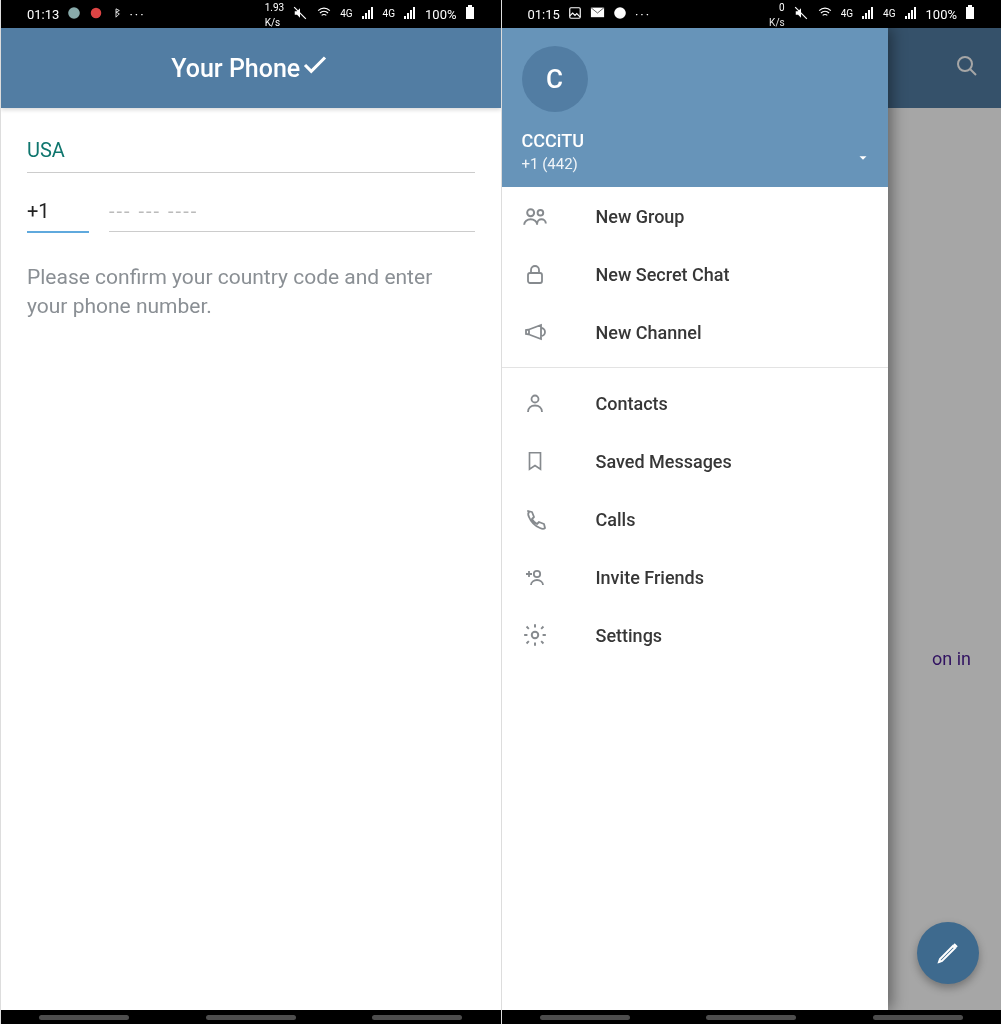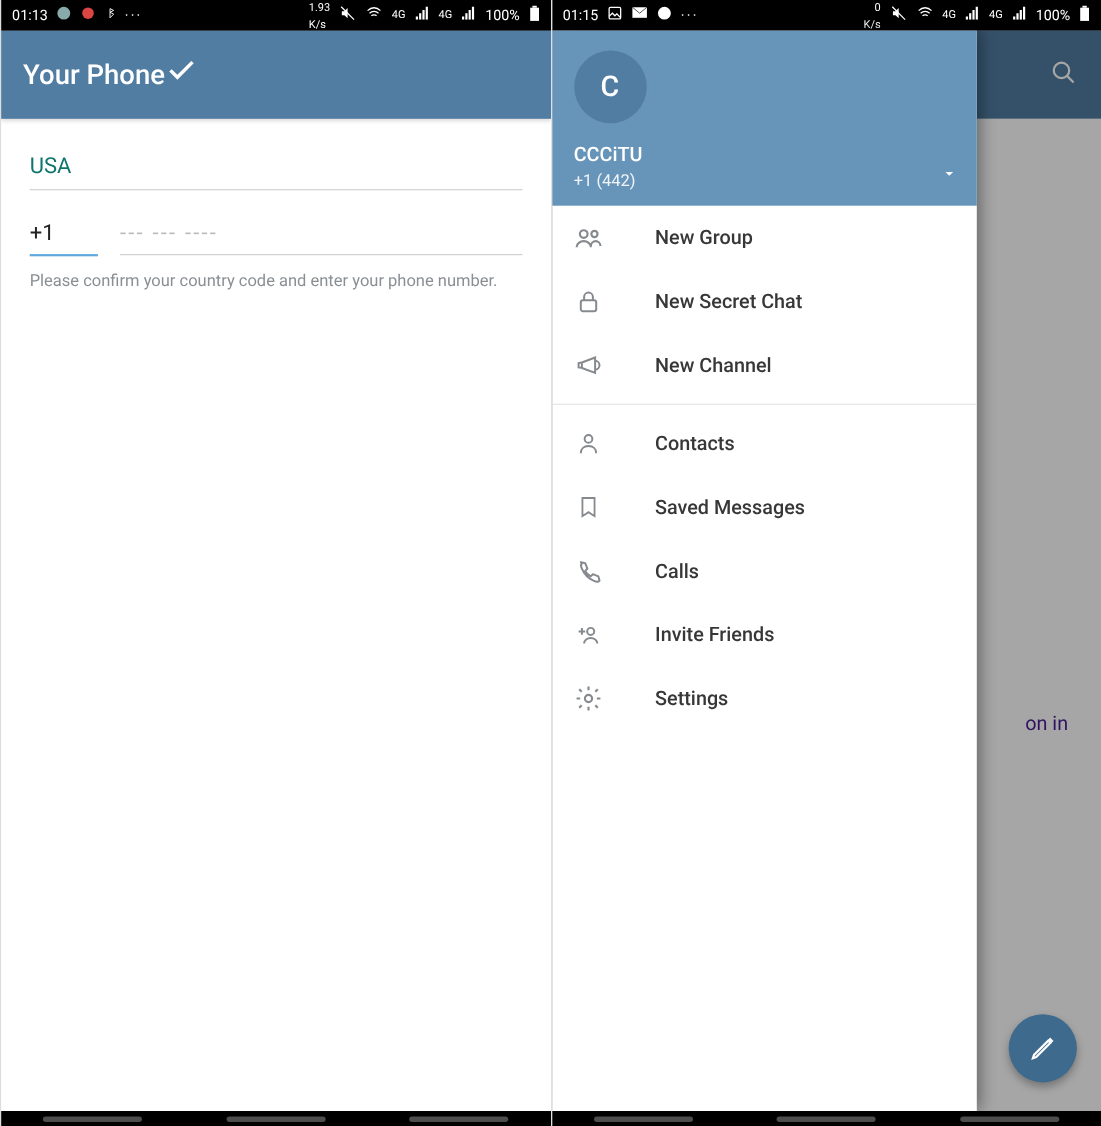--- a/index.html
+++ b/index.html
@@ -1,33 +1,33 @@
 <!DOCTYPE html>
 <html><head>
 <meta charset="utf-8">
 <style>
   * { margin: 0; padding: 0; box-sizing: border-box; font-family: -apple-system, Roboto, "Helvetica Neue", Arial, sans-serif; }
   body { width: 1001px; height: 1024px; background: #f5f5f5; display: flex; }
   .screen { width: 500.5px; height: 1024px; position: relative; background: #fff; overflow: hidden; border-left:1px solid #ddd; }
   
-  .statusbar { height: 28px; background: #000; color: #fff; display: flex; align-items: center; justify-content: space-between; padding: 0 10px; font-size: 13px; }
+  .statusbar { height: 28px; background: #000; color: #fff; display: flex; align-items: center; justify-content: space-between; padding: 0 26px; font-size: 13px; }
   .statusbar .left, .statusbar .right { display: flex; align-items: center; gap: 8px; }
   .statusbar .dots { letter-spacing: 2px; }
   .statusbar svg { fill: #fff; }
   
-  .header { background: #527DA3; color: #fff; height: 80px; display: flex; align-items: center; justify-content: flex-start; padding: 0 20px; box-shadow: 0 2px 4px rgba(0,0,0,0.15); }
+  .header { background: #527DA3; color: #fff; height: 80px; display: flex; align-items: center; justify-content: center; padding: 0 20px; box-shadow: 0 2px 4px rgba(0,0,0,0.15); }
   .header .title { font-size: 25px; font-weight: 500; }
   .header .check { font-size: 30px; }
   
   .form { padding: 22px 26px; }
   .country-field { font-size: 20px; color: #0f766e; border-bottom: 1px solid #ccc; padding: 8px 0 10px; }
   .phone-row { display: flex; gap: 20px; margin-top: 18px; align-items:flex-start;}
   .code-field { width: 62px; font-size: 20px; color: #222; border-bottom: 2px solid #5FA9DD; padding: 8px 0 8px; }
   .num-field { flex: 1; font-size: 20px; color: #bbb; border-bottom: 1px solid #ccc; padding: 8px 0 8px; letter-spacing: 2px;}
-  .helper { margin-top: 12px; font-size: 15px; color: #8a8f94; line-height: 1.4; }
+  .helper { margin-top: 30px; font-size: 21px; color: #8a8f94; line-height: 1.4; }
   
   .screen2-bg { position:absolute; inset:0; }
   .behind-header { background:#527DA3; height:80px; position:relative; }
   .behind-header .search { position:absolute; right:22px; top:50%; transform:translateY(-50%); }
   .overlay { position:absolute; top:28px; bottom:0; left:0; right:0; background: rgba(0,0,0,.35); }
   .behind-body { position:absolute; left:0; right:0; top:108px; bottom:0; background:#fff; }
   .behind-text { position:absolute; right:30px; top:540px; color:#4c1d95; font-size:18px; }
   .drawer { position:absolute; top:28px; left:0; width: 386px; bottom:14px; background:#fff; box-shadow: 4px 0 14px rgba(0,0,0,.4); display:flex; flex-direction:column; }
   .drawer-header { background:#6794B9; color:#fff; padding:18px 20px 14px; position:relative; }
   .avatar { width:66px; height:66px; border-radius:50%; background:#527DA3; color:#fff; display:flex; align-items:center; justify-content:center; font-size:26px; font-weight:500; margin-bottom:18px;}

